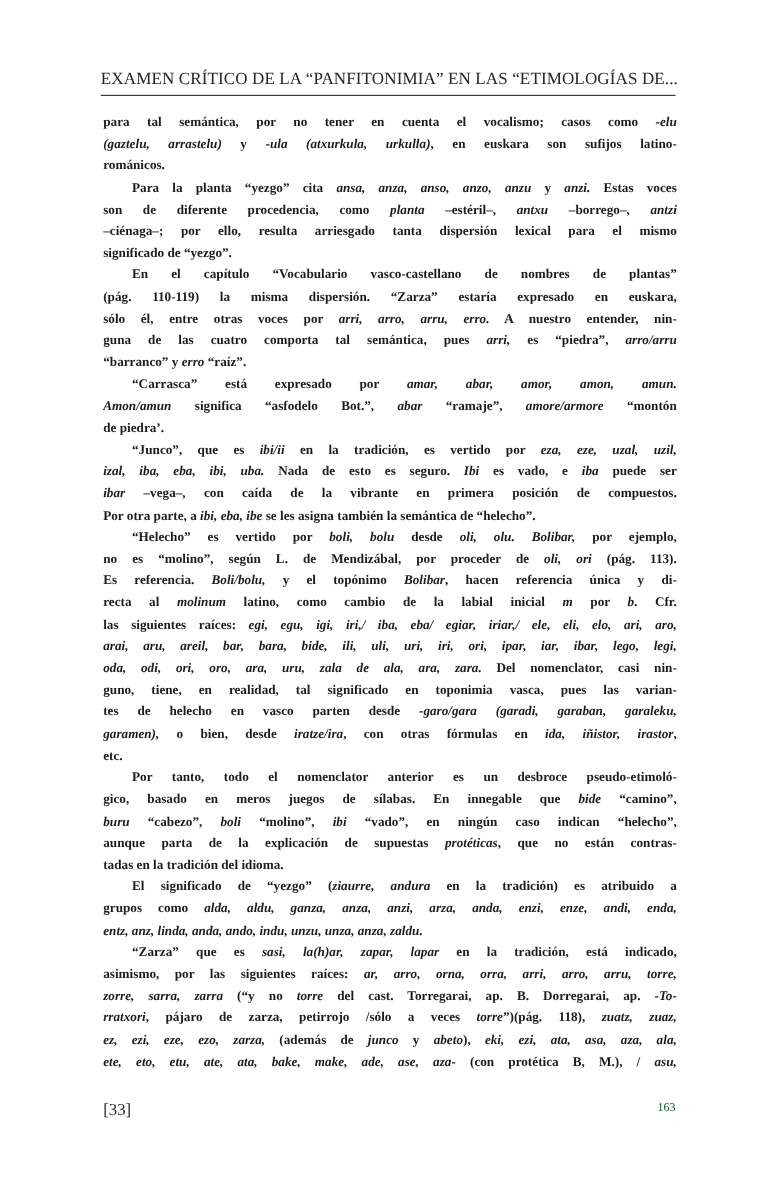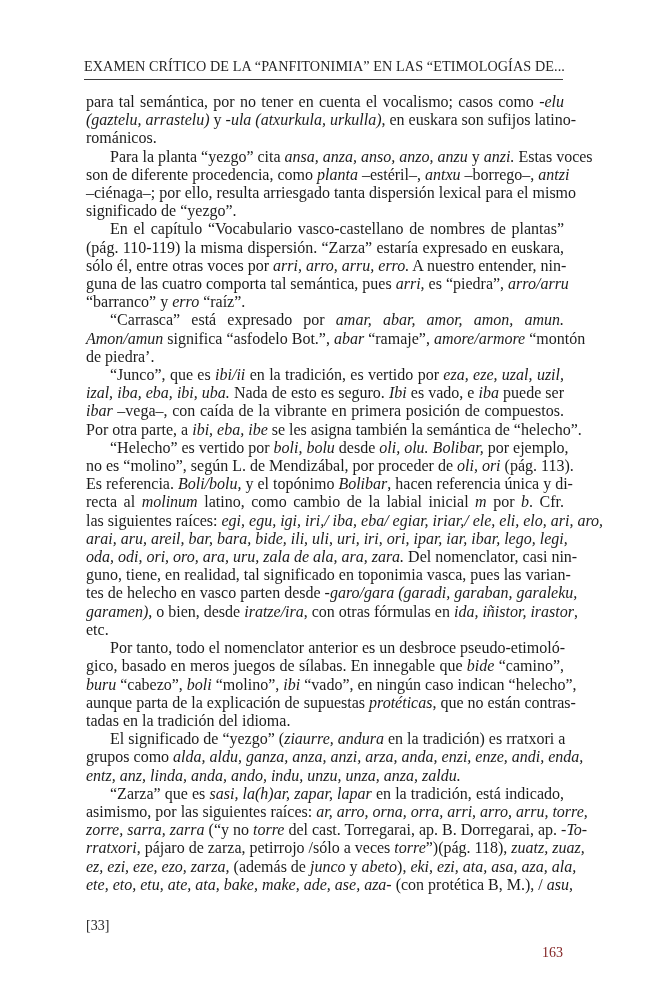--- a/index.html
+++ b/index.html
@@ -15,33 +15,34 @@
     line-height: 18px;
     color: #262626;
     white-space: nowrap;
   }
   .head-rule {
     position: absolute; left: 84px; top: 79px; width: 479px; height: 0;
     border-top: 1.2px solid #3a3a3a;
   }
   .body-text {
     position: absolute; left: 86px; top: 93px; width: 478px;
-    font-size: 16px; line-height: 18.2px;
+    font-size: 11px; line-height: 18.2px;
     text-align: justify;
     hyphens: manual;
+    font-weight: bold;
   }
   .body-text .ln { display: block; text-align: justify; text-align-last: justify; white-space: nowrap; }
   .body-text .ln.last { text-align-last: left; }
   .body-text .ln.ind { padding-left: 24px; }
   i { font-style: italic; }
   .folio-left {
     position: absolute; left: 86px; top: 918px; font-size: 14px; color: #262626;
   }
   .folio-right {
-    position: absolute; right: 82px; top: 918px; font-size: 14px; color: #7f1d1d; margin-top: 27px;
+    position: absolute; right: 82px; top: 918px; font-size: 10px; color: #14532d;
   }
 </style>
 </head>
 <body>
 
 <div class="running-head">EXAMEN CRÍTICO DE LA “PANFITONIMIA” EN LAS “ETIMOLOGÍAS DE...</div>
 <div class="head-rule"></div>
 
 <div class="body-text" id="body-text">
     <span class="ln"><span>para tal semántica, por no tener en cuenta el vocalismo; casos como </span><i>-elu</i></span>
@@ -72,21 +73,21 @@
     <span class="ln"><i>oda, odi, ori, oro, ara, uru, zala de ala, ara, zara.</i><span> Del nomenclator, casi nin-</span></span>
     <span class="ln"><span>guno, tiene, en realidad, tal significado en toponimia vasca, pues las varian-</span></span>
     <span class="ln"><span>tes de helecho en vasco parten desde </span><i>-garo/gara (garadi, garaban, garaleku,</i></span>
     <span class="ln"><i>garamen),</i><span> o bien, desde </span><i>iratze/ira</i><span>, con otras fórmulas en </span><i>ida, iñistor, irastor</i><span>,</span></span>
     <span class="ln last"><span>etc.</span></span>
     <span class="ln ind"><span>Por tanto, todo el nomenclator anterior es un desbroce pseudo-etimoló-</span></span>
     <span class="ln"><span>gico, basado en meros juegos de sílabas. En innegable que </span><i>bide</i><span> “camino”,</span></span>
     <span class="ln"><i>buru</i><span> “cabezo”, </span><i>boli</i><span> “molino”, </span><i>ibi</i><span> “vado”, en ningún caso indican “helecho”,</span></span>
     <span class="ln"><span>aunque parta de la explicación de supuestas </span><i>protéticas</i><span>, que no están contras-</span></span>
     <span class="ln last"><span>tadas en la tradición del idioma.</span></span>
-    <span class="ln ind"><span>El significado de “yezgo” (</span><i>ziaurre, andura</i><span> en la tradición) es rratxori a</span></span>
+    <span class="ln ind"><span>El significado de “yezgo” (</span><i>ziaurre, andura</i><span> en la tradición) es atribuido a</span></span>
     <span class="ln"><span>grupos como </span><i>alda, aldu, ganza, anza, anzi, arza, anda, enzi, enze, andi, enda,</i></span>
     <span class="ln last"><i>entz, anz, linda, anda, ando, indu, unzu, unza, anza, zaldu.</i></span>
     <span class="ln ind"><span>“Zarza” que es </span><i>sasi, la(h)ar, zapar, lapar</i><span> en la tradición, está indicado,</span></span>
     <span class="ln"><span>asimismo, por las siguientes raíces: </span><i>ar, arro, orna, orra, arri, arro, arru, torre,</i></span>
     <span class="ln"><i>zorre, sarra, zarra</i><span> (“y no </span><i>torre</i><span> del cast. Torregarai, ap. B. Dorregarai, ap. </span><i>-To-</i></span>
     <span class="ln"><i>rratxori</i><span>, pájaro de zarza, petirrojo /sólo a veces </span><i>torre</i><span>”)(pág. 118), </span><i>zuatz, zuaz,</i></span>
     <span class="ln"><i>ez, ezi, eze, ezo, zarza,</i><span> (además de </span><i>junco</i><span> y </span><i>abeto</i><span>), </span><i>eki, ezi, ata, asa, aza, ala,</i></span>
     <span class="ln"><i>ete, eto, etu, ate, ata, bake, make, ade, ase, aza-</i><span> (con protética B, M.), / </span><i>asu,</i></span>
   </div>
 

